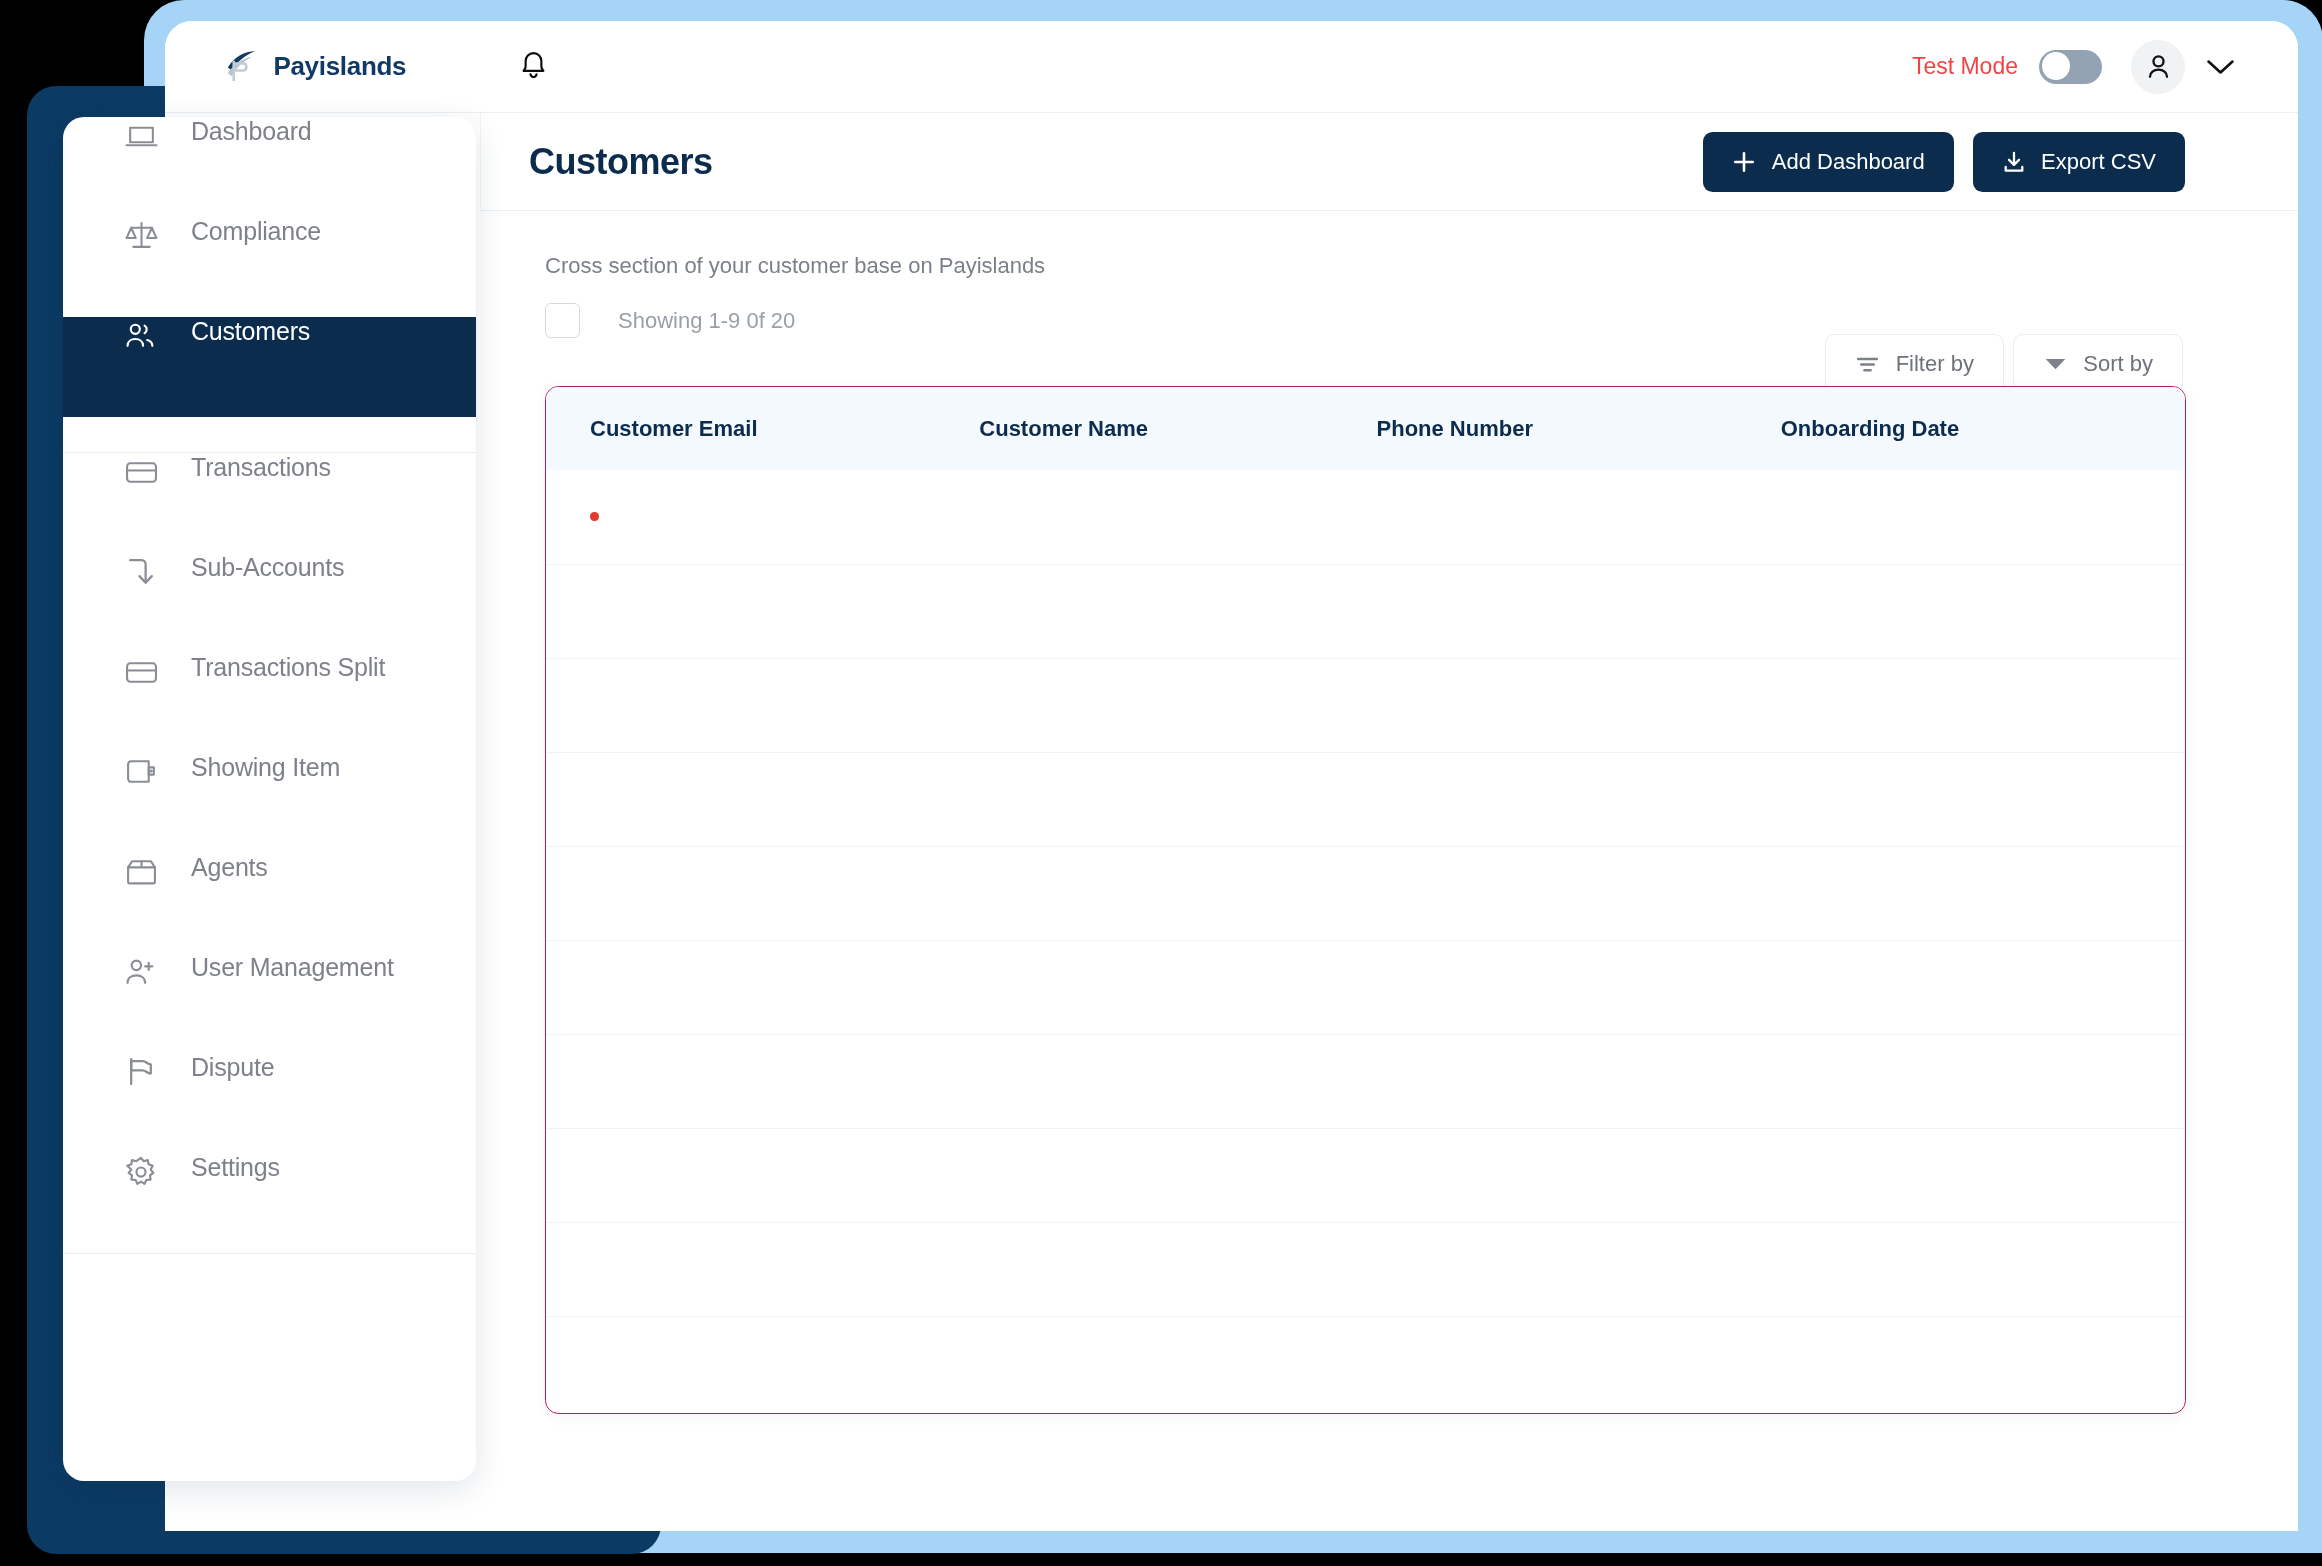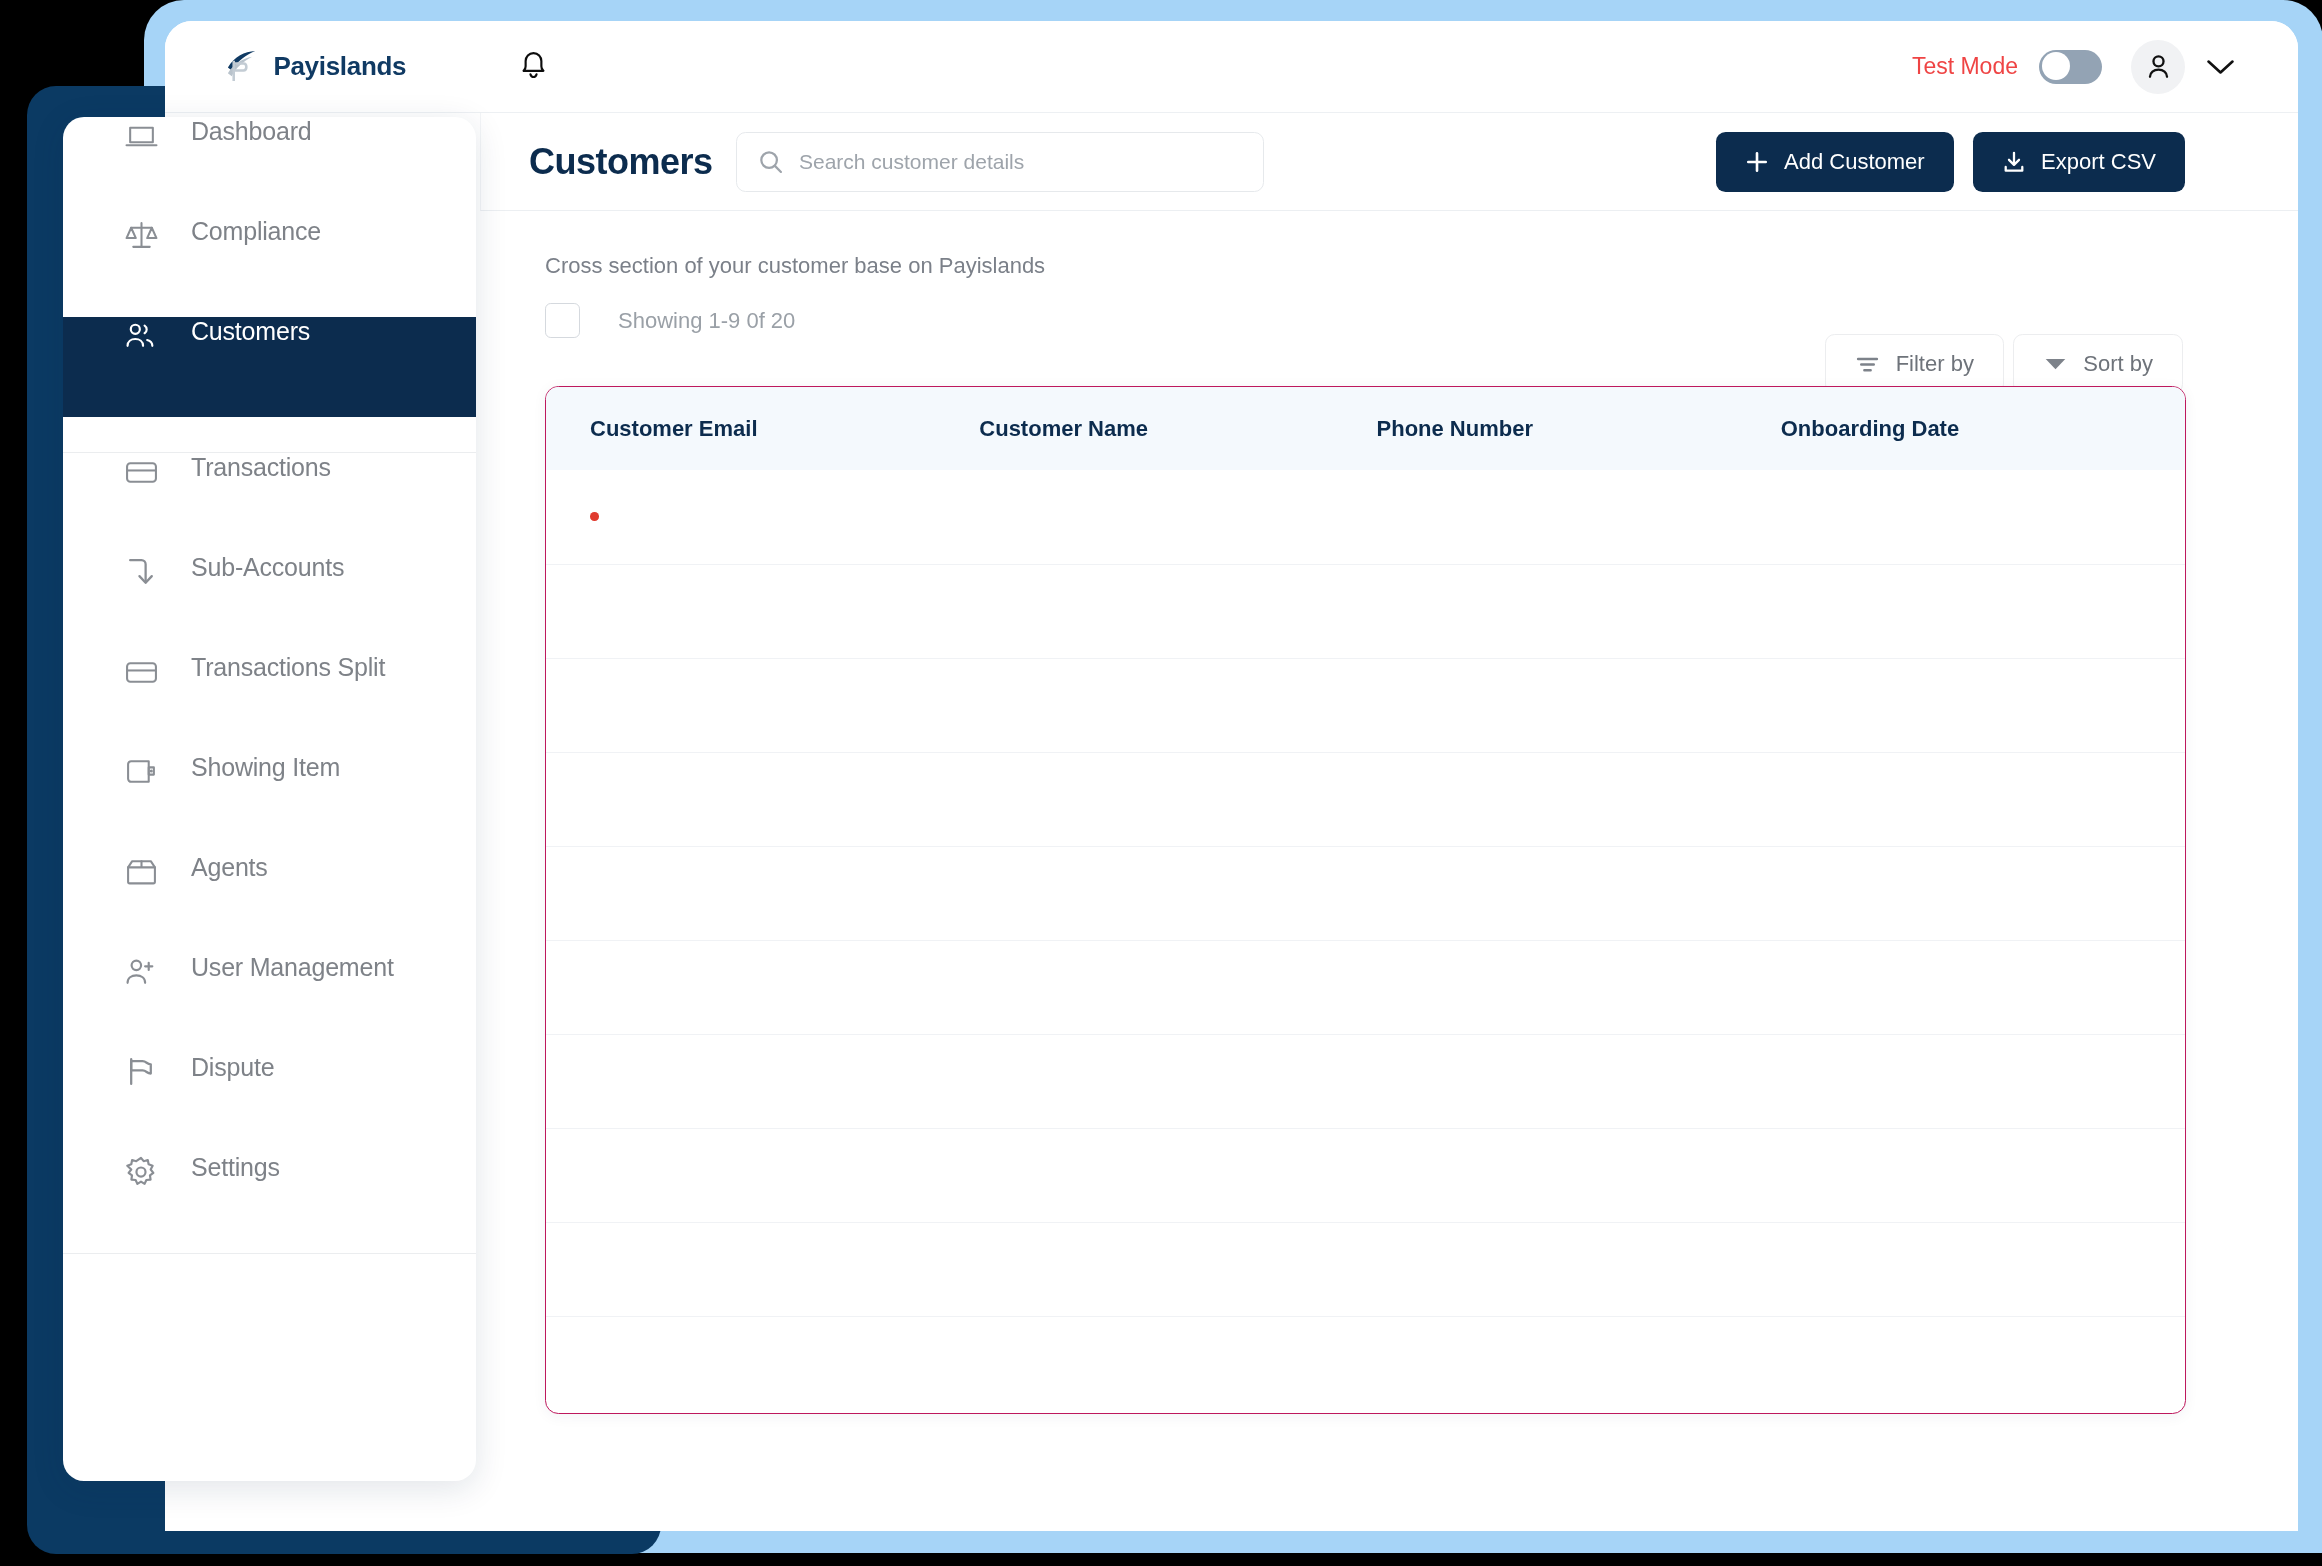--- a/index.html
+++ b/index.html
@@ -215,33 +215,26 @@
           </div>
           <svg width="29" height="18" viewBox="0 0 24 15">
             <path d="M2 3 L12 12 L22 3" fill="none" stroke="#111" stroke-width="2.2" stroke-linecap="round" stroke-linejoin="round"></path>
           </svg>
         </div>
       </div>
     </div>
 
     <div class="page-header">
       <div class="page-title">Customers</div>
-      <div class="search-box">
-        <svg width="26" height="26" viewBox="0 0 22 22">
-          <circle cx="9.4" cy="9.4" r="6.6" fill="none" stroke="#9ea4ab" stroke-width="1.9"></circle>
-          <path d="M14.3 14.3 L19.4 19.4" stroke="#9ea4ab" stroke-width="1.9" stroke-linecap="round"></path>
-        </svg>
-        <input class="search-input" type="text" placeholder="Search customer details" style="">
-      </div>
       <div class="header-actions">
         <button class="btn-primary">
           <svg width="24" height="24" viewBox="0 0 22 22">
             <path d="M11 3 L11 19 M3 11 L19 11" stroke="#fff" stroke-width="2.4" stroke-linecap="round"></path>
           </svg>
-          <span>Add Customer</span>
+          <span>Add Dashboard</span>
         </button>
         <button class="btn-primary">
           <svg width="24" height="24" viewBox="0 0 22 22">
             <path d="M11 2.6 L11 13.4 M6.4 9 L11 13.6 L15.6 9" fill="none" stroke="#fff" stroke-width="2.1" stroke-linecap="round" stroke-linejoin="round"></path>
             <path d="M3.4 15.6 L3.4 19 L18.6 19 L18.6 15.6" fill="none" stroke="#fff" stroke-width="2.1" stroke-linecap="round" stroke-linejoin="round"></path>
           </svg>
           <span>Export  CSV</span>
         </button>
       </div>
     </div>

